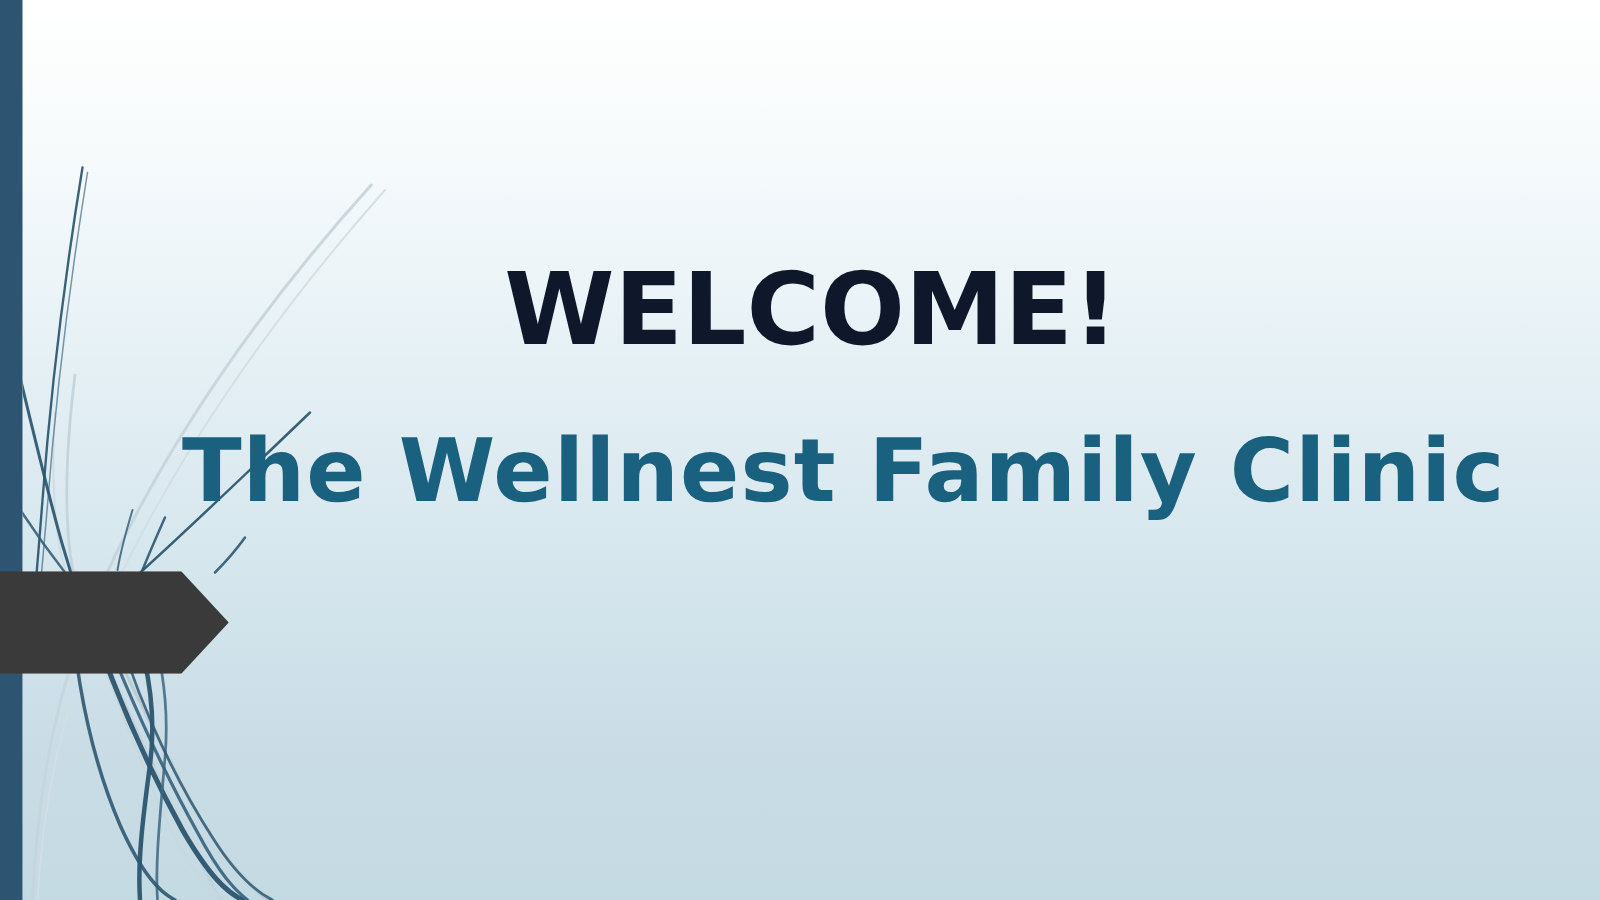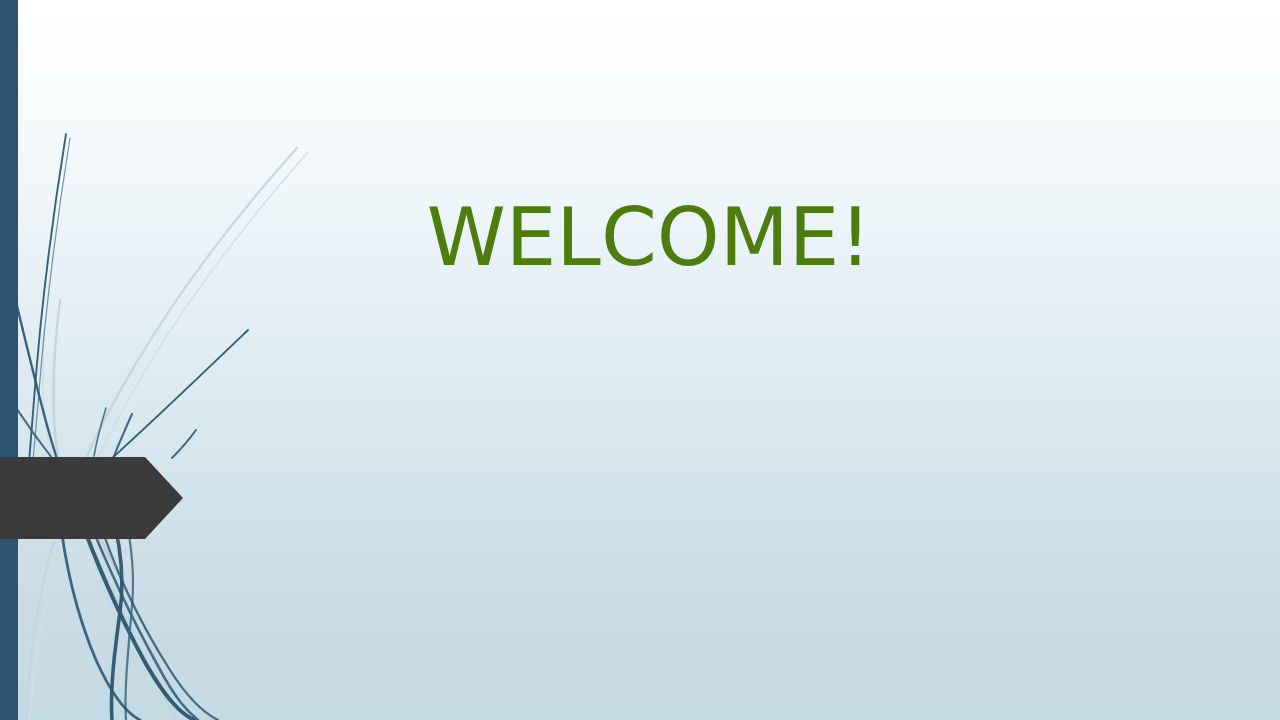--- a/index.html
+++ b/index.html
@@ -82,26 +82,26 @@
   
   .title-block {
     position: absolute;
     left: 18px;
     top: 195px;
     width: 1262px;
     text-align: center;
   }
 
   .welcome-line {
-    color: #4d7c0f;
+    color: #0f172a;
     font-size: 80px;
-    font-weight: normal;
+    font-weight: bold;
     line-height: 1.08;
     letter-spacing: 0px;
-    margin: 0;
+    margin: 10px;
     white-space: nowrap;
   }
 
   .clinic-line {
     color: #1a6180;
     font-size: 70px;
     font-weight: bold;
     line-height: 1.1;
     letter-spacing: 1px;
     margin: 0;
@@ -161,15 +161,16 @@
       <path d="M 106,408 C 100,428 96,444 94,456" stroke="#2e5871" stroke-width="1.6" opacity="0.8"></path>
     </g>
   </svg>
 
   <svg class="arrow-banner" viewBox="0 0 183 82" preserveAspectRatio="none">
     <polygon points="0,0 145,0 183,41 145,82 0,82" fill="#3a3a3a"></polygon>
   </svg>
 
   <div class="title-block">
     <div class="welcome-line">WELCOME!</div>
+    <div class="clinic-line">The Wellnest Family Clinic</div>
   </div>
 
 </div>
 
 </body></html>

